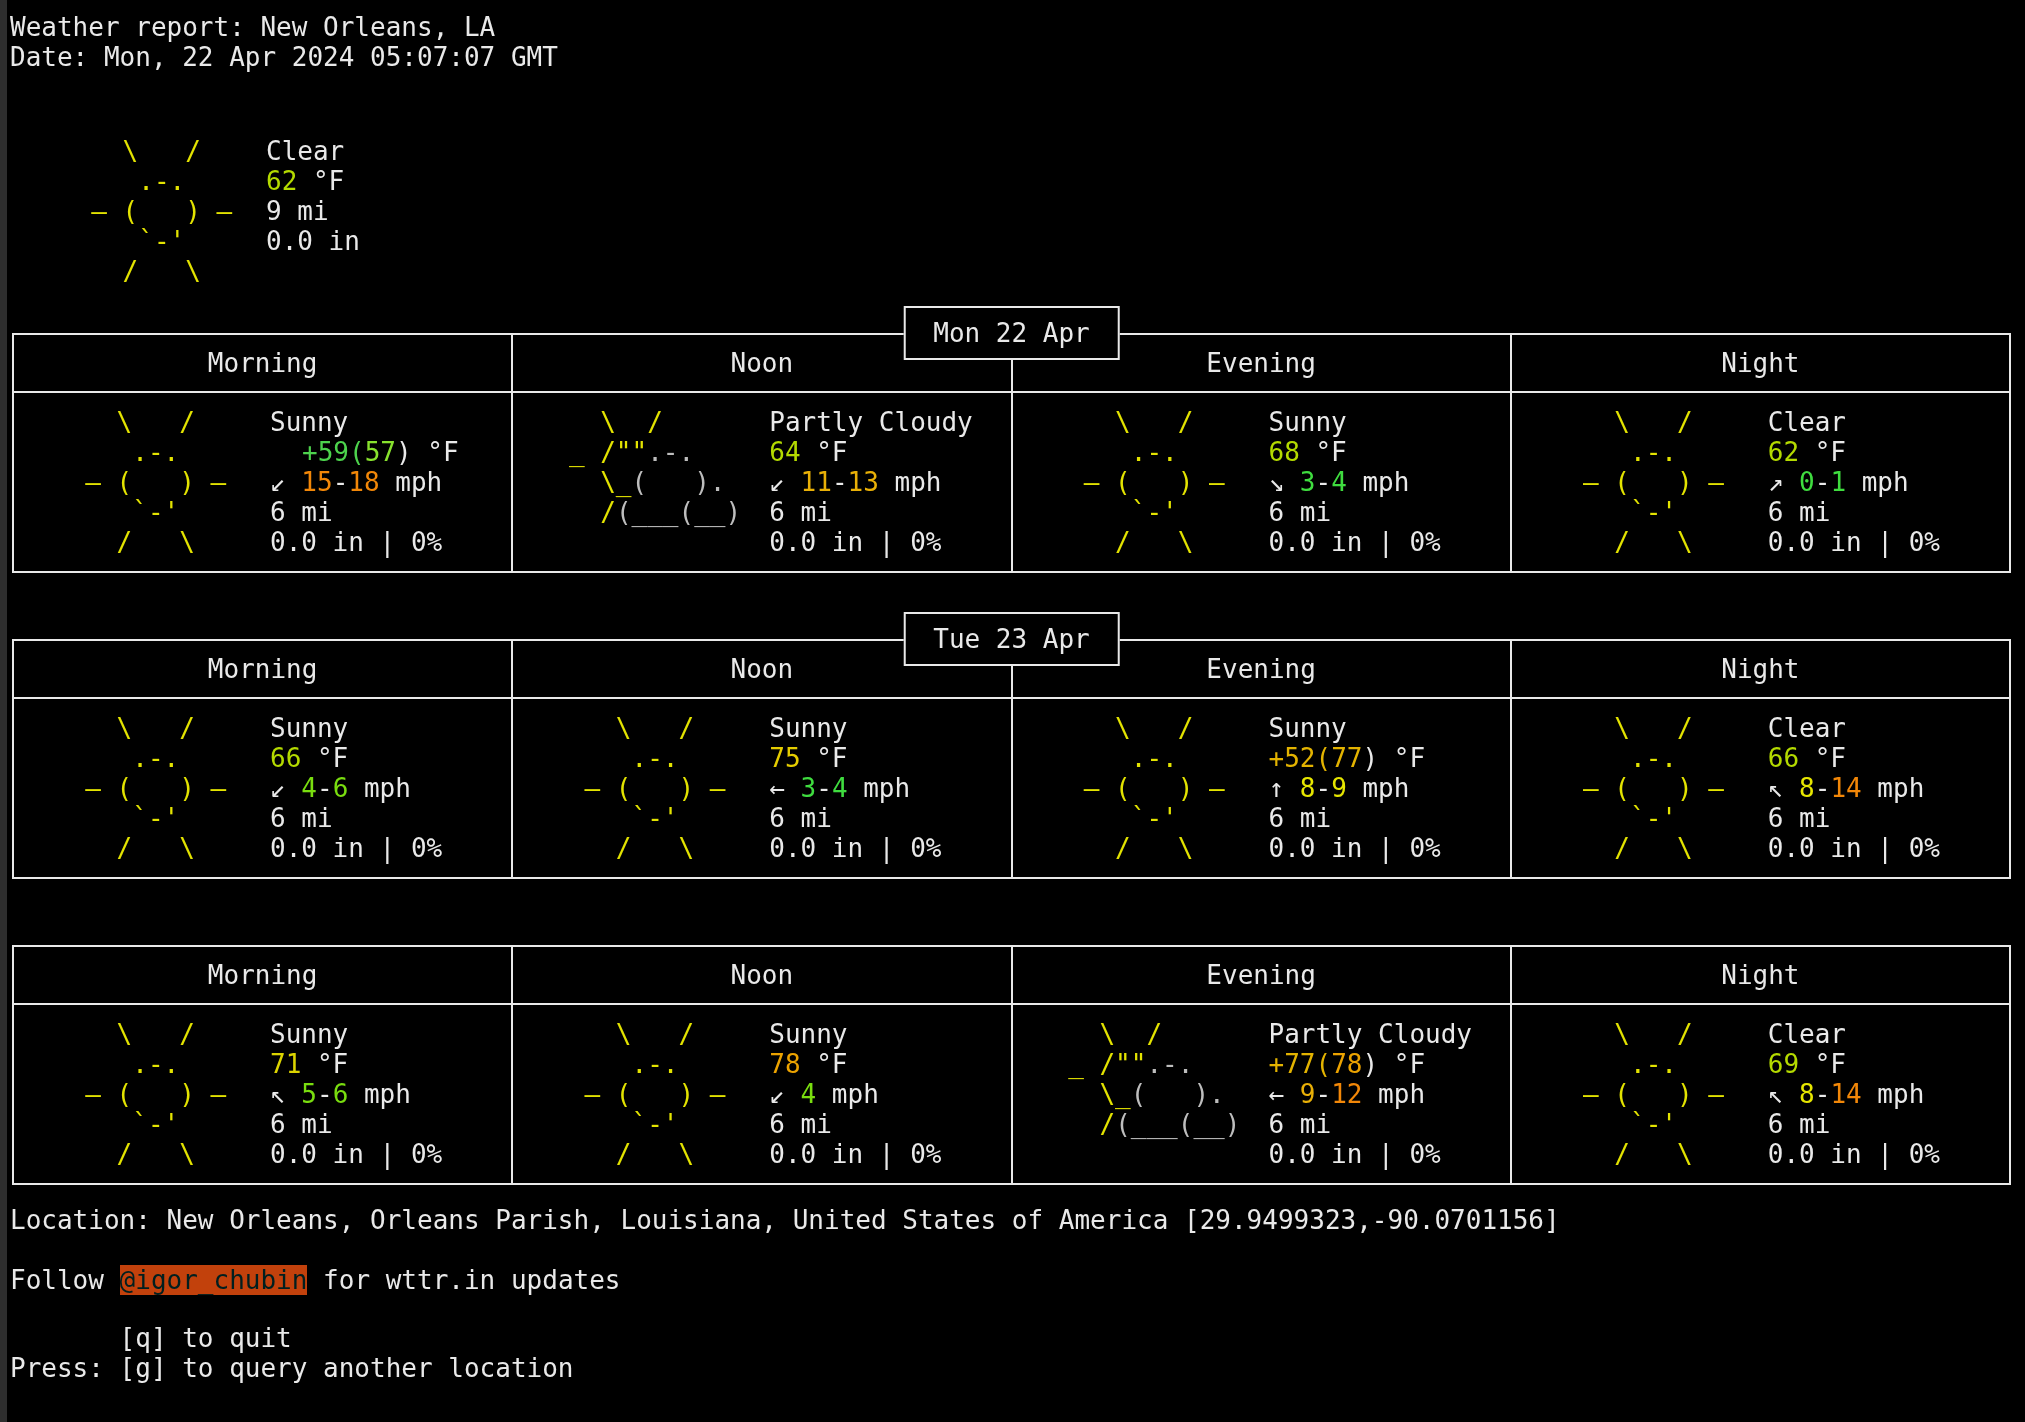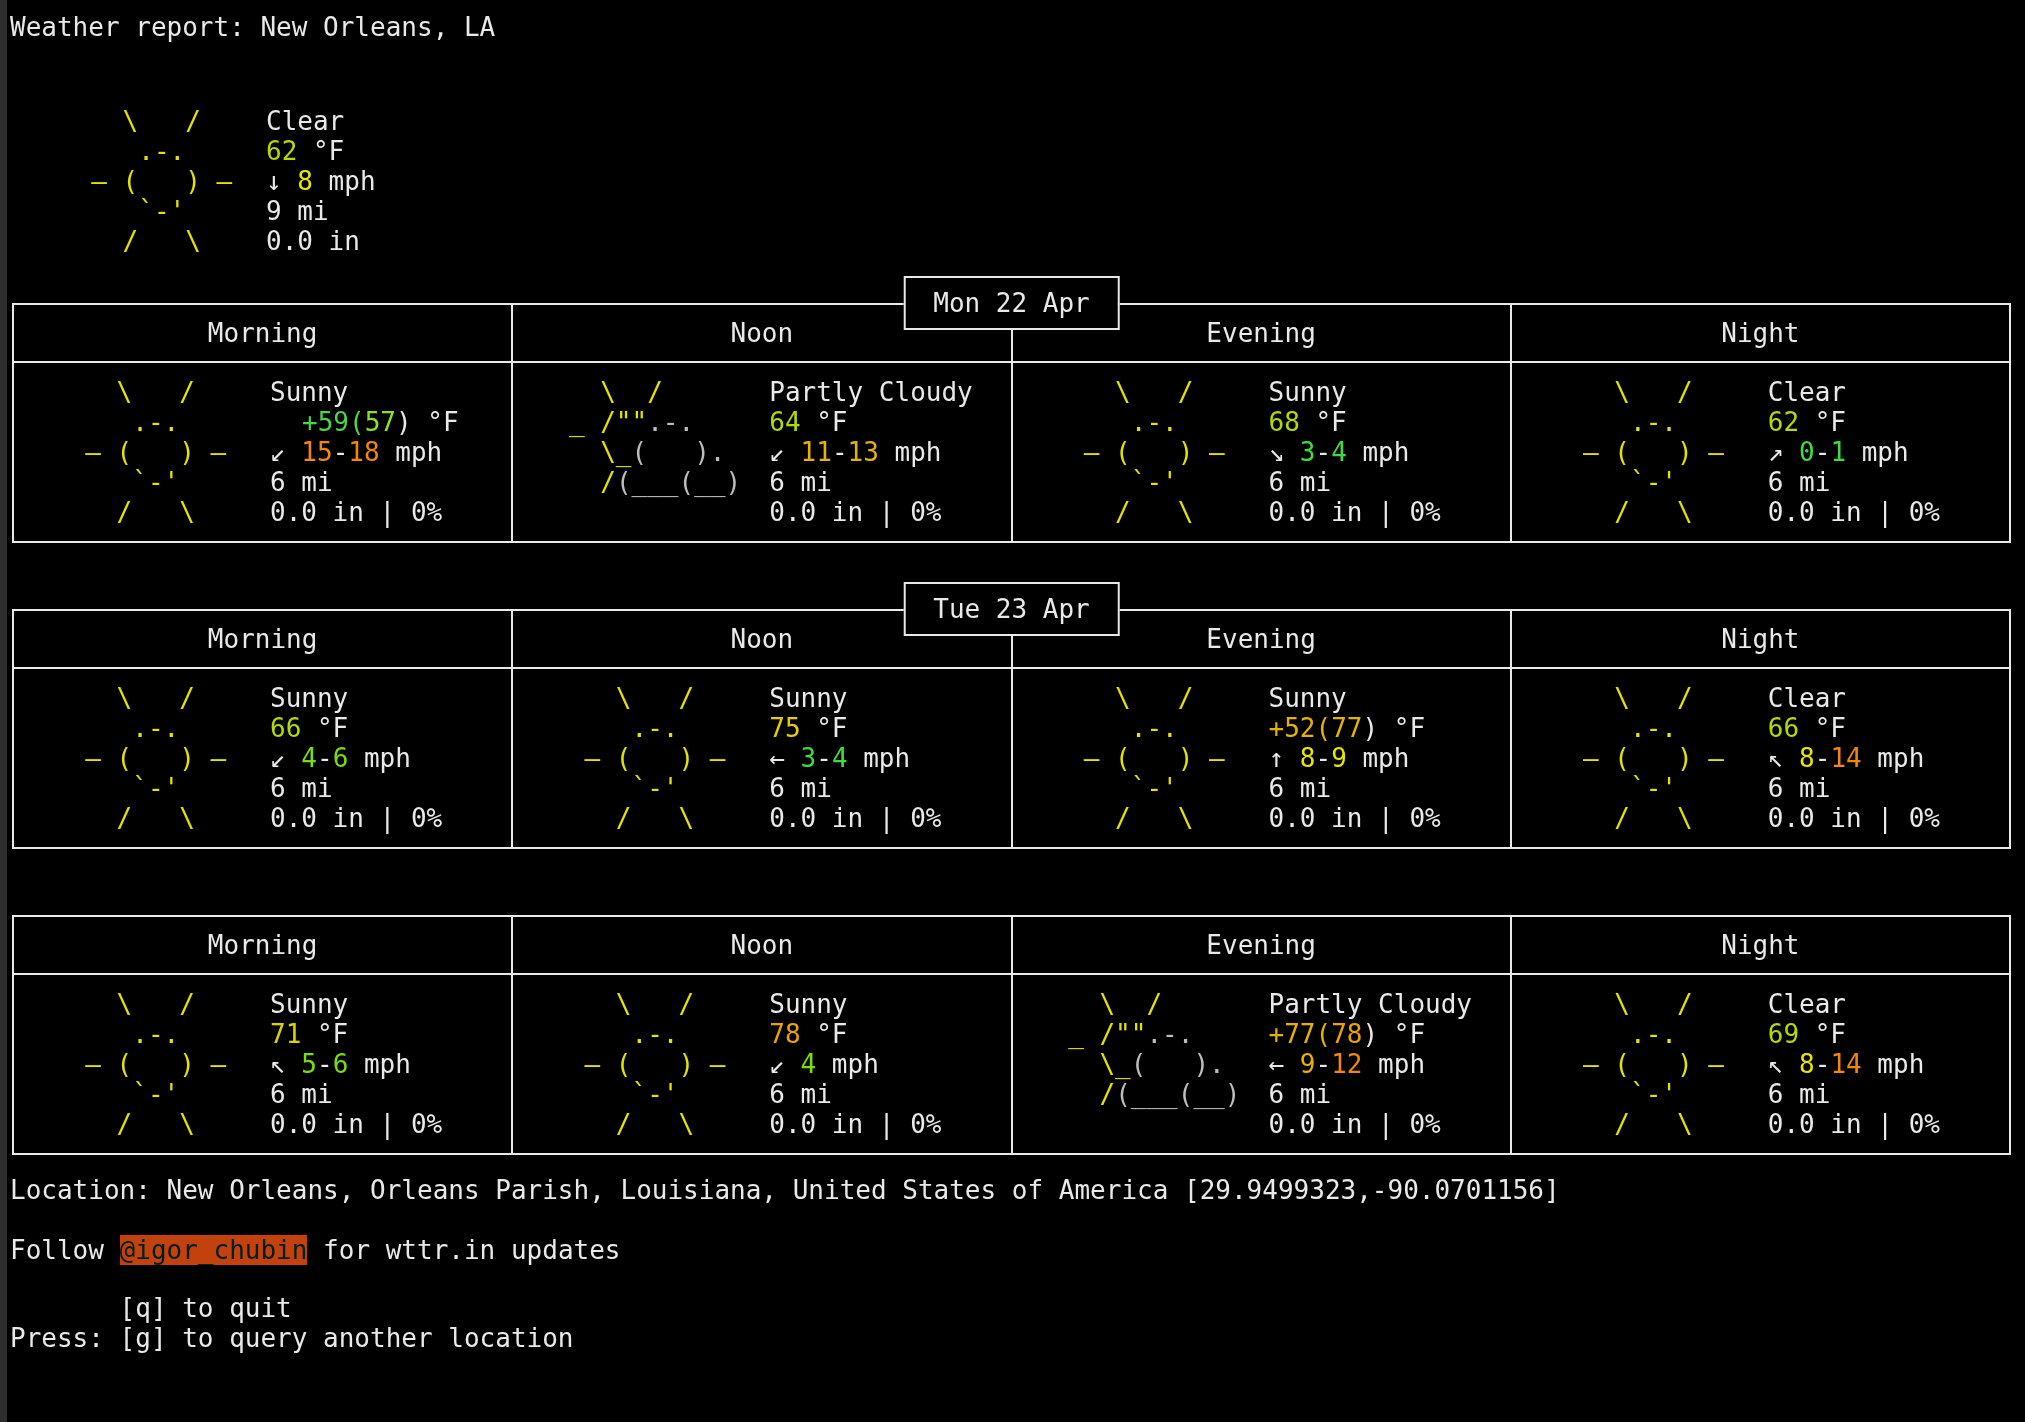--- a/index.html
+++ b/index.html
@@ -54,27 +54,27 @@
   .footer-press{margin-top:28px;}
 </style>
 </head>
 <body>
 
 <div class="screen">
   <div class="left-strip"></div>
   <div class="content">
 
     <div class="line">Weather report: New Orleans, LA</div>
+    <div class="line">Date: Mon, 22 Apr 2024 05:07:07 GMT</div>
 
     <div class="current" id="current">
         <pre class="art"><div><span style="color: rgb(227, 227, 0);">    \   /</span></div><div><span style="color: rgb(227, 227, 0);">     .-.</span></div><div><span style="color: rgb(227, 227, 0);">  ― (   ) ―</span></div><div><span style="color: rgb(227, 227, 0);">     `-'</span></div><div><span style="color: rgb(227, 227, 0);">    /   \</span></div></pre>
         <div class="txt">
           <div class="line"><span style="color: rgb(233, 233, 233);">Clear</span></div>
           <div class="line"><span style="color: rgb(180, 218, 0);">62</span><span style="color: rgb(233, 233, 233);"> °F</span></div>
-          <div class="line"><span style="color: rgb(233, 233, 233);">↓ </span><span style="color: rgb(230, 230, 0);">8</span><span style="color: rgb(233, 233, 233);"> mph</span></div>
           <div class="line"><span style="color: rgb(233, 233, 233);">9 mi</span></div>
           <div class="line"><span style="color: rgb(233, 233, 233);">0.0 in</span></div>
         </div>
       </div>
 
     <div class="days-wrap" id="days">
         <section class="day">
           <div class="day-label">Mon 22 Apr</div>
           <div class="day-table">
             <div class="day-head">

